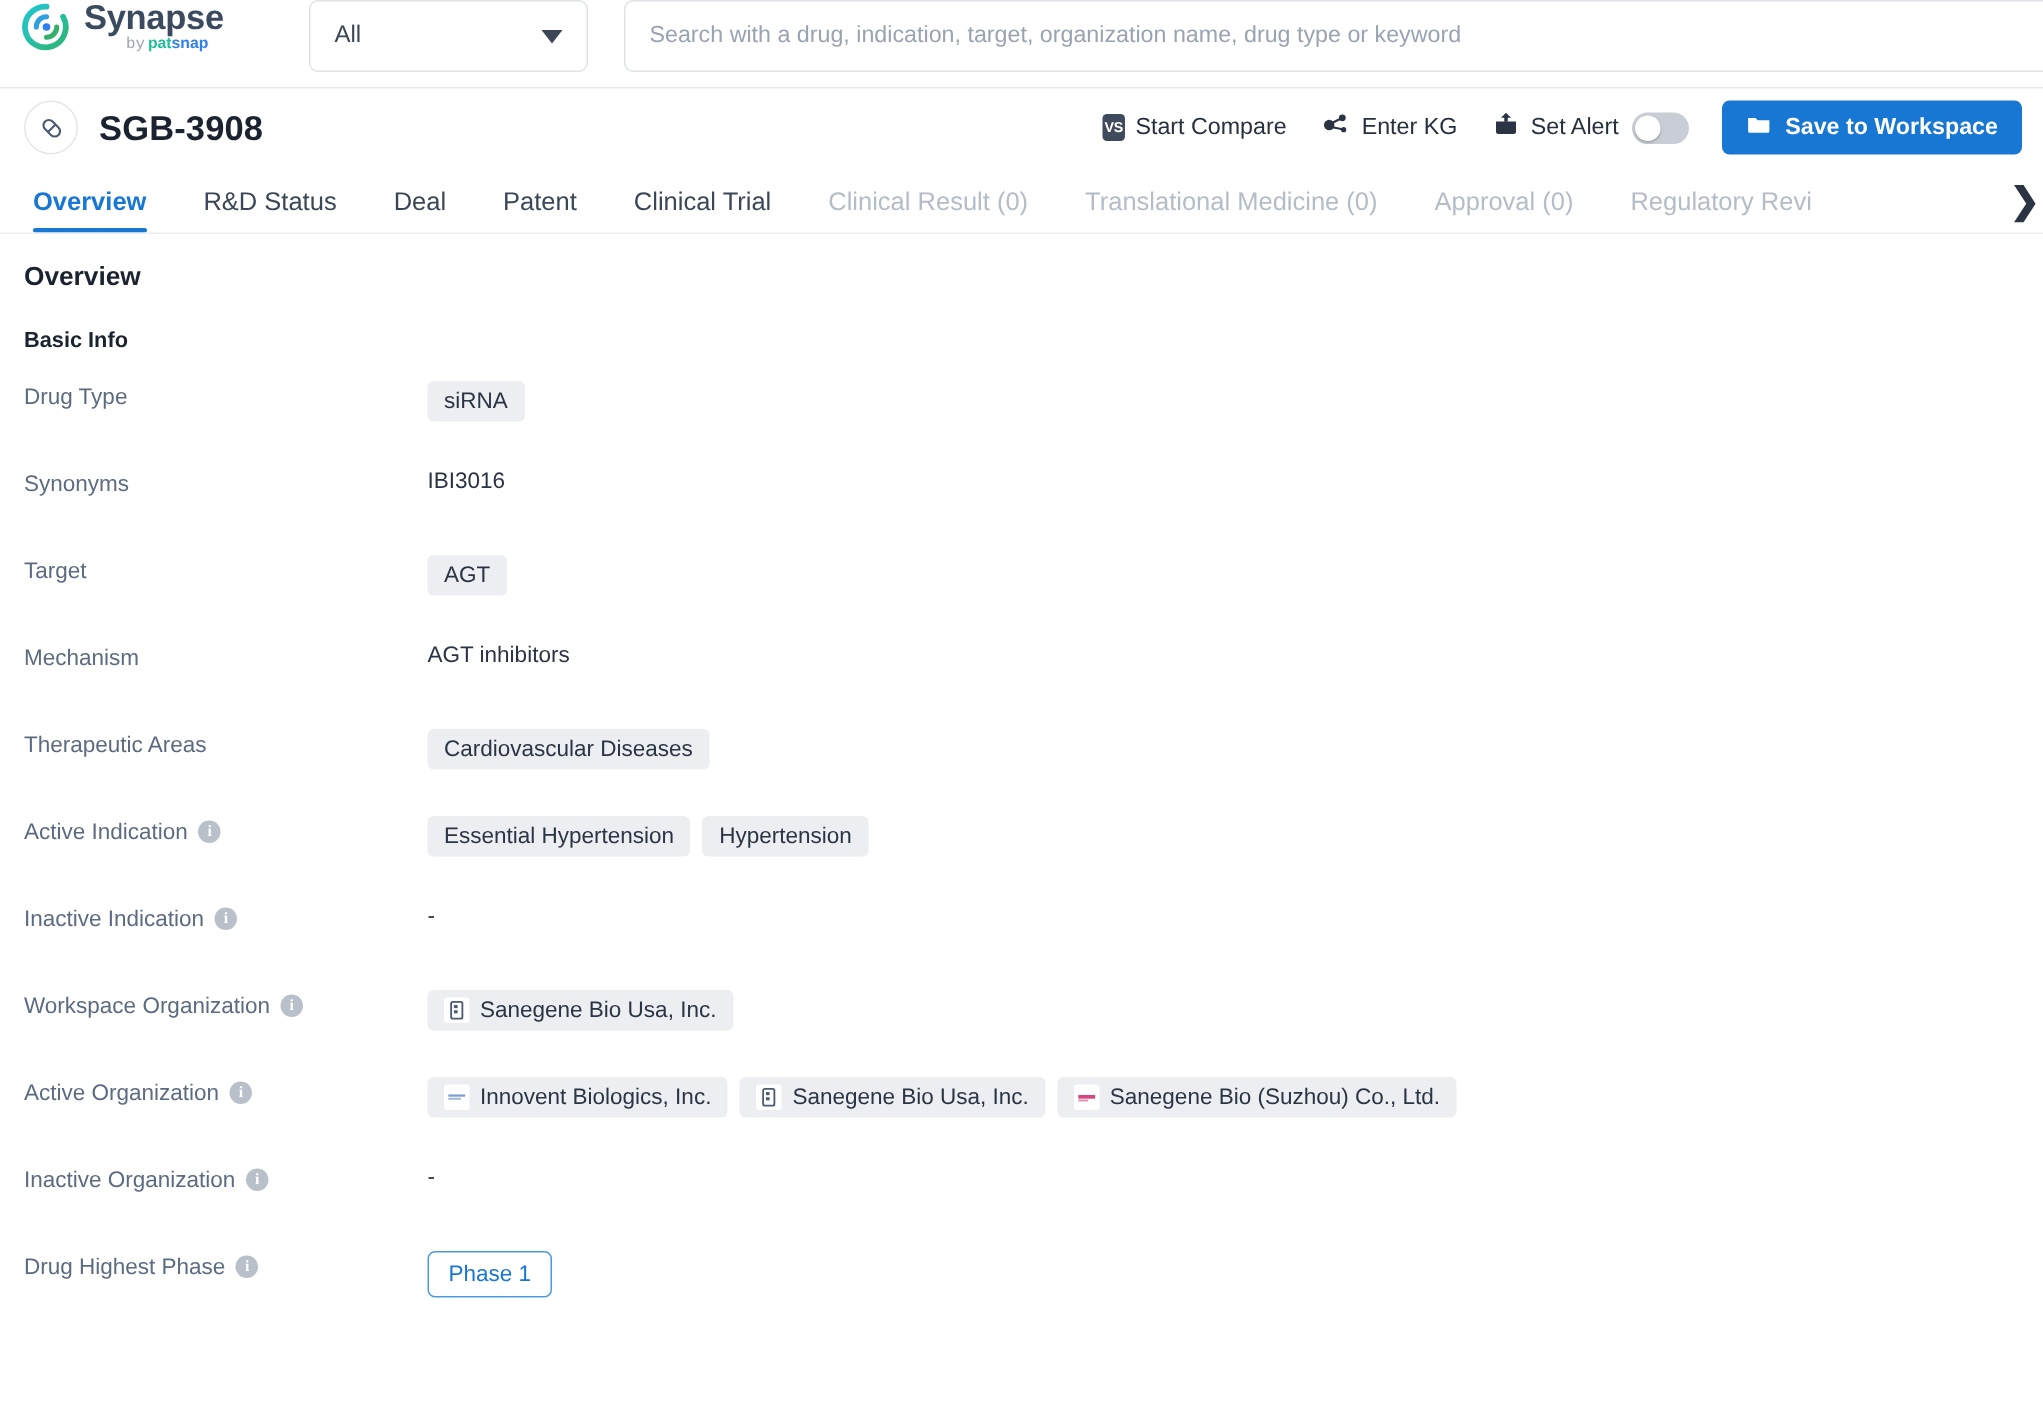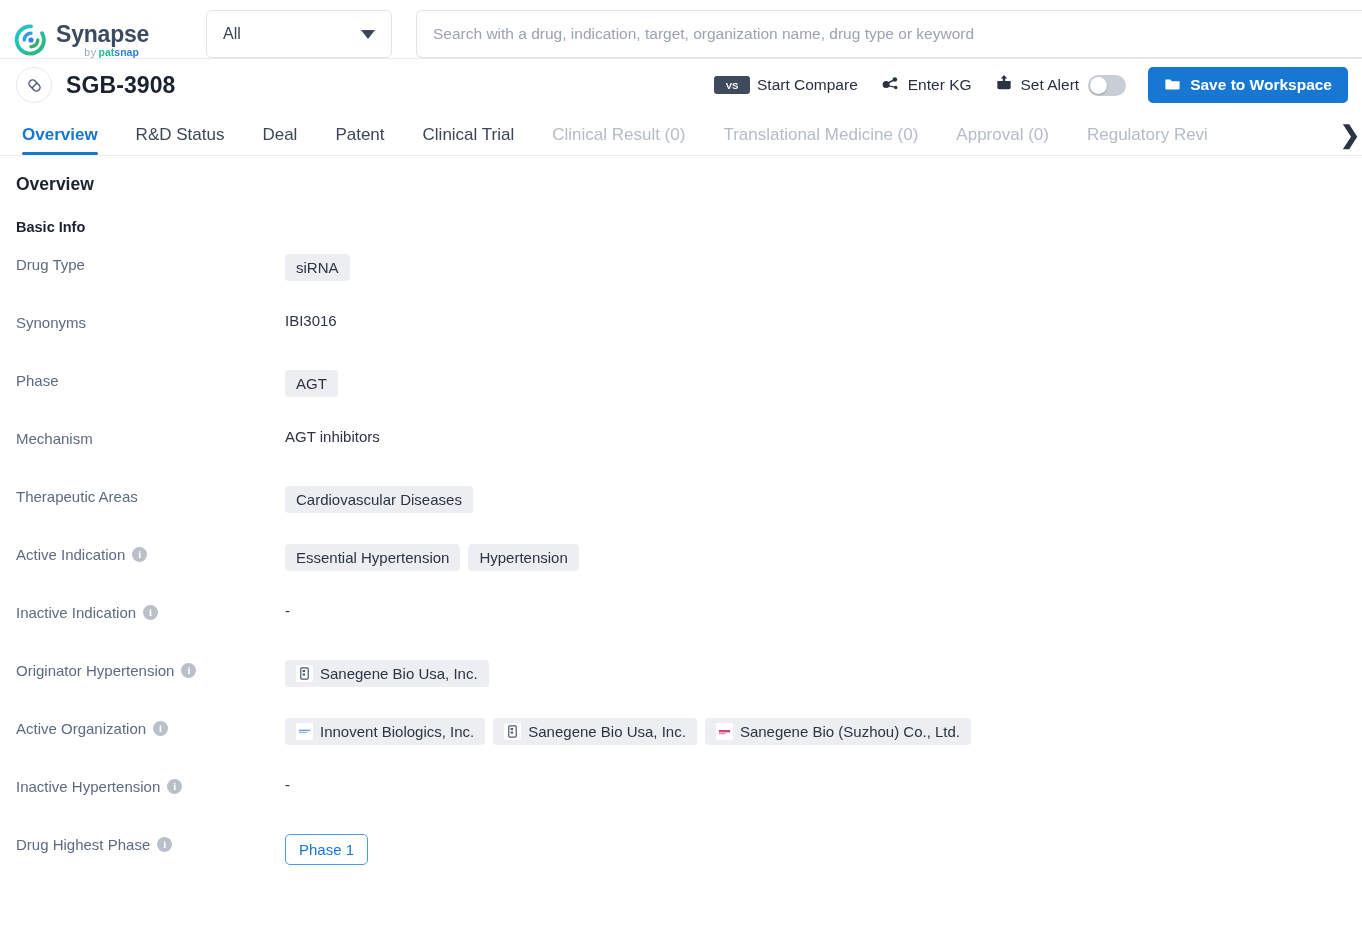--- a/index.html
+++ b/index.html
@@ -13,21 +13,21 @@
     font-family: "Liberation Sans", sans-serif;
     color: #2b3445;
     overflow: hidden;
     position: relative;
   }
 
   
   .topbar {
     height: 58px;
     display: flex;
-    align-items: flex-end;
+    align-items: flex-start;
     border-bottom: 1px solid #e8eaed;
     background: #fff;
     position: relative;
   }
   .logo-wrap {
     display: flex;
     align-items: center;
     padding-left: 14px;
     width: 176px;
     box-sizing: border-box;
@@ -131,21 +131,21 @@
   .action {
     display: flex;
     align-items: center;
     gap: 7px;
     cursor: pointer;
     font-size: 15.5px;
     color: #26303f;
     white-space: nowrap;
   }
   .vs-icon {
-    width: 36px; height: 18px;
+    width: 15px; height: 18px;
     background: #3f4a5c;
     border-radius: 3px;
     color: #fff;
     font-size: 9.5px;
     font-weight: 700;
     display: flex;
     align-items: center;
     justify-content: center;
     letter-spacing: -0.2px;
   }
@@ -435,21 +435,21 @@
       <div class="info-row">
         <div class="info-label">
           <span>Synonyms</span>
         </div>
         <div class="info-value">
           <span class="plain-value">IBI3016</span>
         </div>
       </div>
       <div class="info-row">
         <div class="info-label">
-          <span>Phase</span>
+          <span>Target</span>
         </div>
         <div class="info-value">
           <span class="tag">AGT</span>
         </div>
       </div>
       <div class="info-row">
         <div class="info-label">
           <span>Mechanism</span>
         </div>
         <div class="info-value">
@@ -478,21 +478,21 @@
         <div class="info-label">
           <span>Inactive Indication</span>
           <span class="info-icon">i</span>
         </div>
         <div class="info-value">
           <span class="dash">-</span>
         </div>
       </div>
       <div class="info-row">
         <div class="info-label">
-          <span>Originator Hypertension</span>
+          <span>Workspace Organization</span>
           <span class="info-icon">i</span>
         </div>
         <div class="info-value">
           <span class="tag">
             <span class="org-logo">
               <svg viewBox="0 0 16 16" width="15" height="15">
                 <rect x="4" y="2" width="8" height="12" rx="1.2" fill="none" stroke="#4b5a70" stroke-width="1.3"></rect>
                 <rect x="6" y="4.3" width="2.6" height="2.2" fill="#4b5a70"></rect>
                 <rect x="6" y="8" width="2.6" height="2.2" fill="#4b5a70"></rect>
               </svg>
@@ -534,21 +534,21 @@
                 <rect x="2" y="6.4" width="12" height="2.6" fill="#d6457f"></rect>
                 <rect x="2" y="9.6" width="7" height="1.4" fill="#d6457f" opacity="0.6"></rect>
               </svg>
             </span>
             <span>Sanegene Bio (Suzhou) Co., Ltd.</span>
           </span>
         </div>
       </div>
       <div class="info-row">
         <div class="info-label">
-          <span>Inactive Hypertension</span>
+          <span>Inactive Organization</span>
           <span class="info-icon">i</span>
         </div>
         <div class="info-value">
           <span class="dash">-</span>
         </div>
       </div>
       <div class="info-row">
         <div class="info-label">
           <span>Drug Highest Phase</span>
           <span class="info-icon">i</span>

